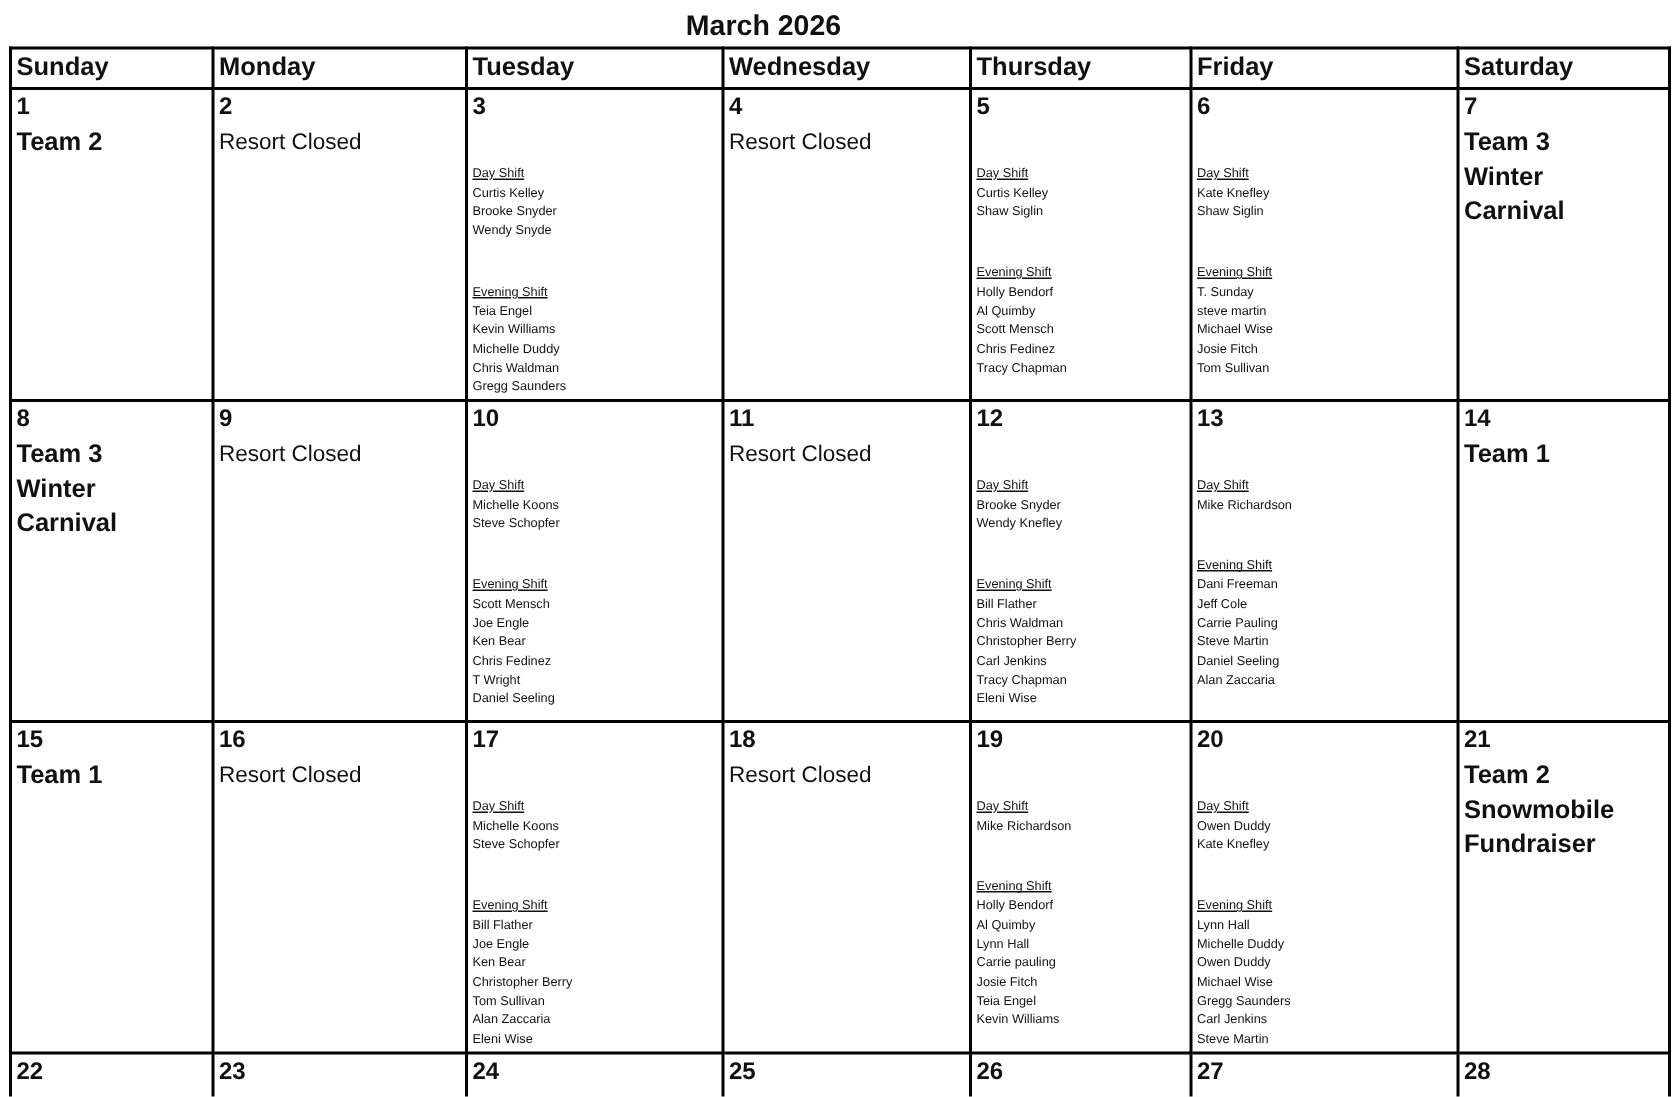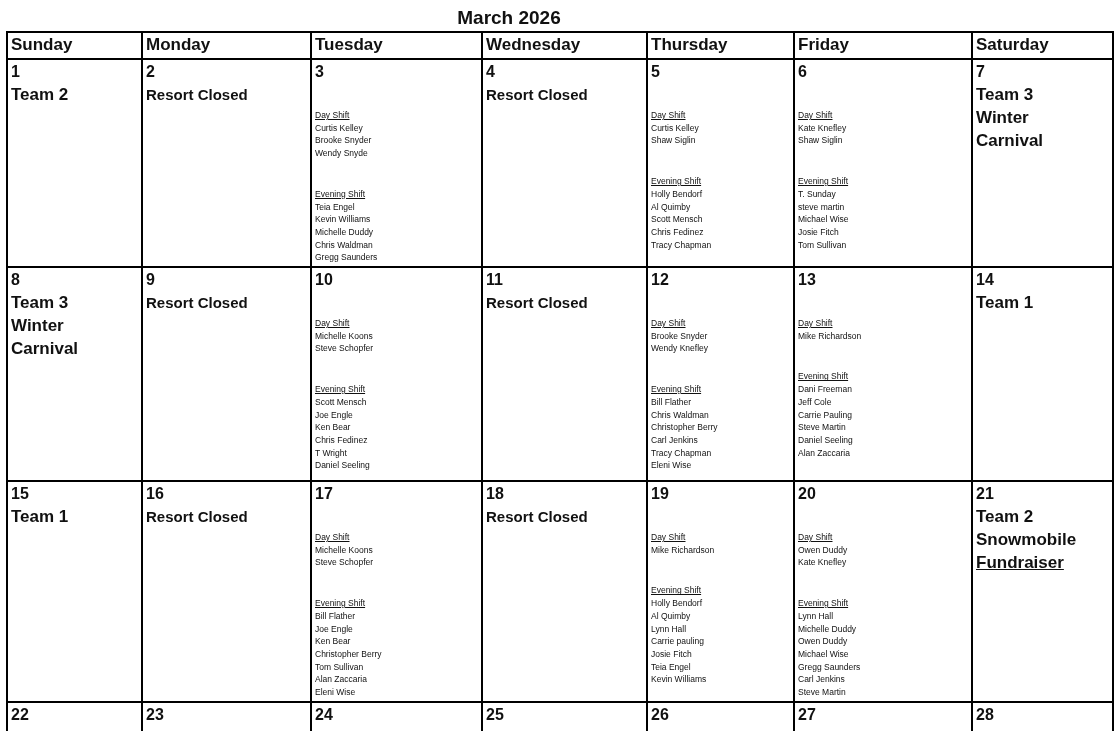--- a/index.html
+++ b/index.html
@@ -3,21 +3,21 @@
 <meta charset="utf-8">
 <style>
   html, body { margin: 0; padding: 0; background: #ffffff; }
   body { width: 1119px; height: 731px; position: relative; overflow: hidden; font-family: "Liberation Sans", sans-serif; color: #111; }
   .title { position: absolute; left: 0; top: 7px; width: 1018px; text-align: center; font-weight: bold; font-size: 19px; }
   table.cal { position: absolute; left: 6px; top: 31px; border-collapse: collapse; table-layout: fixed; }
   table.cal td, table.cal th { border: 2px solid #000; vertical-align: top; padding: 2px 3px; text-align: left; overflow: hidden; }
   table.cal th { font-size: 17px; font-weight: bold; height: 23px; padding: 2px 3px 0 3px; }
   .dnum { font-size: 16px; font-weight: bold; line-height: 19px; }
   .big { font-size: 17px; font-weight: bold; line-height: 23px; margin-top: 2px; }
-  .closed { font-size: 15px; font-weight: bold; line-height: 19px; margin-top: 4px; }
+  .closed { font-size: 15px; font-weight: normal; line-height: 19px; margin-top: 4px; }
   .shift-label { font-family: "Liberation Sans", sans-serif; font-size: 8.5px; text-decoration: underline; line-height: 12.7px; margin-top: 28px; }
   .name { font-size: 8.5px; line-height: 12.7px; }
   .r1 td { height: 180px; }
   .r2 td { height: 208px; }
   .r3 td { height: 180px; }
   .r4 td { height: 69px; }
 </style>
 </head>
 <body>
 
@@ -211,21 +211,21 @@
           <div class="name">Owen Duddy</div>
           <div class="name">Michael Wise</div>
           <div class="name">Gregg Saunders</div>
           <div class="name">Carl Jenkins</div>
           <div class="name">Steve Martin</div>
         </td>
         <td>
           <div class="dnum">21</div>
           <div class="big">Team 2</div>
           <div class="big" style="margin-top: 0px;">Snowmobile</div>
-          <div class="big" style="margin-top: 0px; text-decoration: underline;">Fundraiser</div>
+          <div class="big" style="margin-top: 0px;">Fundraiser</div>
         </td>
       </tr>
       <tr class="r4">
         <td>
           <div class="dnum">22</div>
           <div class="big">Team 2</div>
         </td>
         <td>
           <div class="dnum">23</div>
         </td>

